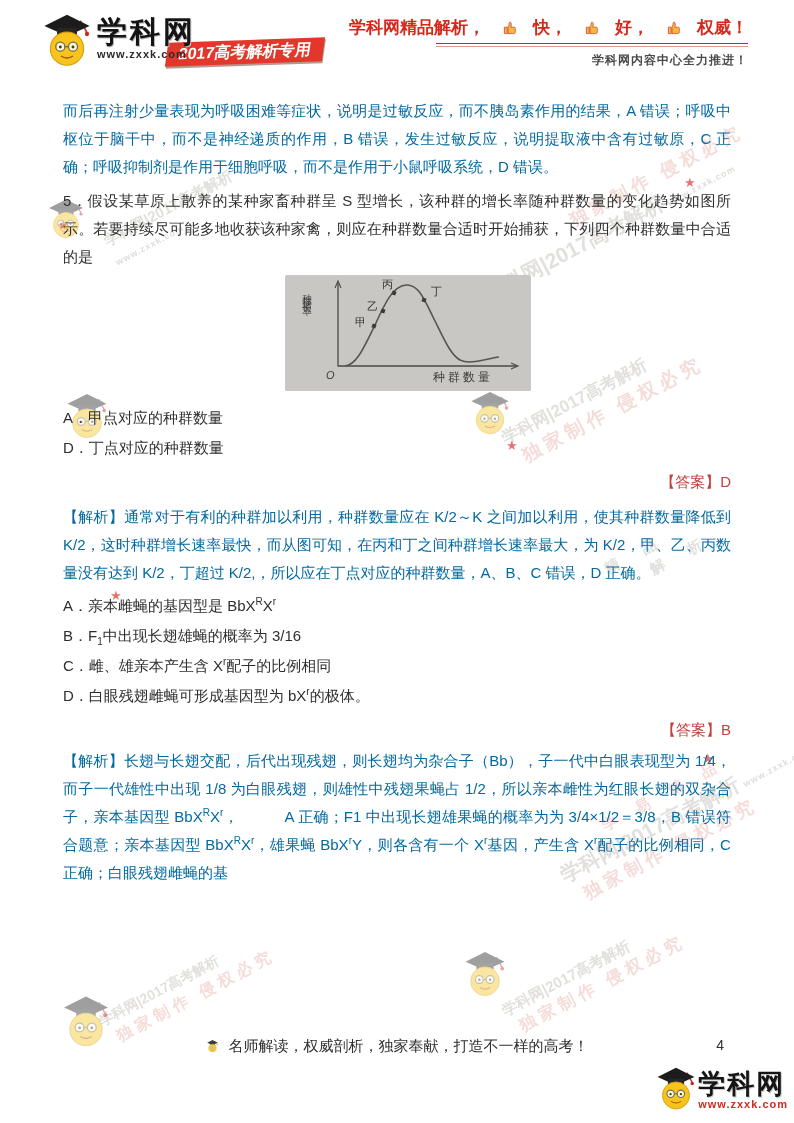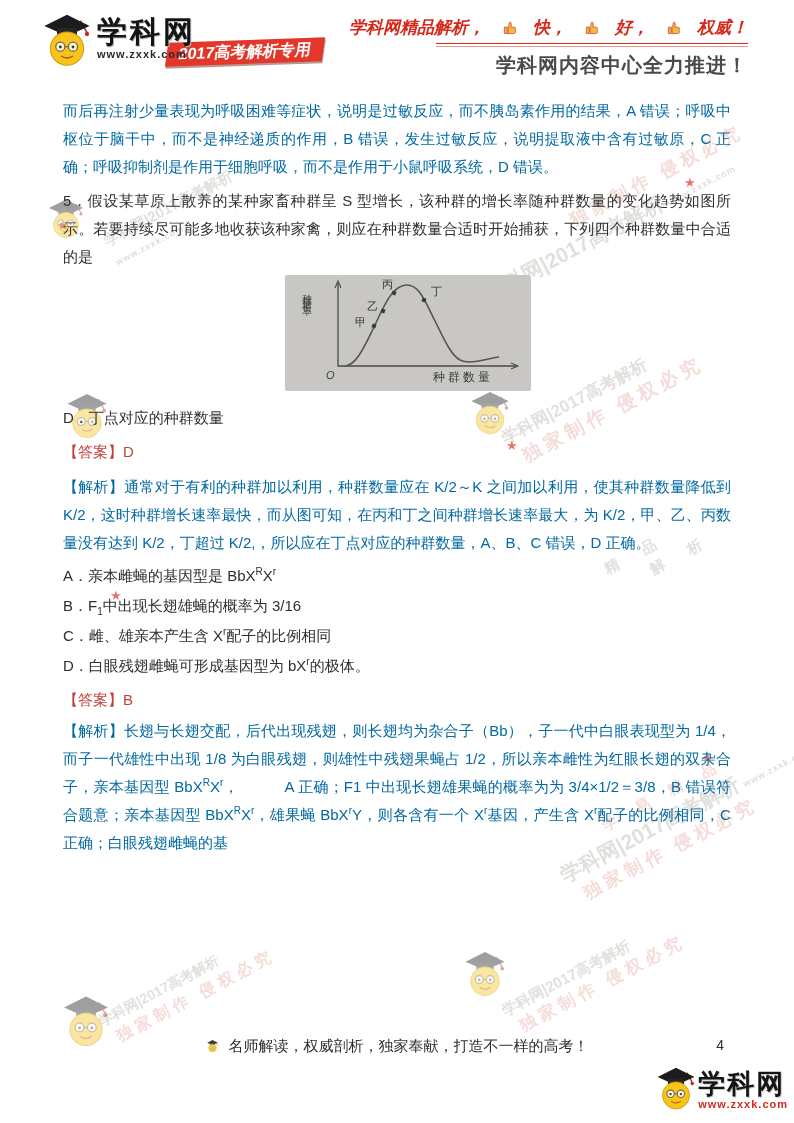--- a/index.html
+++ b/index.html
@@ -8,33 +8,33 @@
   
   .header-left{position:absolute;top:10px;left:40px;display:flex;align-items:flex-start;z-index:3;}
   .brand-block{margin-left:3px;margin-top:6px;}
   .brand-title{font-size:30px;font-weight:bold;color:#141414;letter-spacing:3px;line-height:32px;text-shadow:1px 1px 0 #bbb;}
   .brand-url{font-size:11px;font-weight:bold;color:#2b2b2b;letter-spacing:1px;}
   .ribbon{position:absolute;left:167px;top:40px;background:#e2372a;color:#fff;font-weight:bold;
           font-size:16px;line-height:16px;padding:4px 12px;transform:skewX(-10deg) rotate(-2deg);
           box-shadow:1px 2px 0 #b8988e;white-space:nowrap;z-index:2;}
   .header-right{position:absolute;top:16px;right:46px;width:312px;z-index:3;}
   .slogan-main{display:flex;align-items:center;justify-content:flex-end;gap:14px;
-               color:#d6281a;font-weight:bold;font-style:italic;font-size:17px;white-space:nowrap;}
+               color:#d6281a;font-weight:bold;font-size:17px;white-space:nowrap;}
   .thumb-ico{width:16px;height:16px;flex:0 0 auto;margin:0 1px 0 3px;}
   .dbl-line{height:2px;border-top:1px solid #d6281a;border-bottom:1px solid #e5968e;margin:4px 0 5px;}
-  .slogan-sub{color:#4a4a4a;font-weight:bold;font-size:20px;text-align:right;letter-spacing:1px;}
+  .slogan-sub{color:#4a4a4a;font-weight:bold;font-size:12px;text-align:right;letter-spacing:1px;}
   
   .content{position:absolute;left:63px;top:97px;width:668px;z-index:2;}
   .para{margin:0;font-size:15px;line-height:28px;text-align:justify;}
   .red{color:#0369a1;}
   .black{color:#2f2f2f;}
   .mt6{margin-top:6px;}
   .opts{margin-top:12px;}
   .opt{font-size:15px;line-height:30px;color:#2f2f2f;}
-  .ans{font-size:15px;line-height:30px;color:#c2413c;margin-top:4px;}
+  .ans{font-size:15px;line-height:30px;color:#c2413c;margin-top:4px;text-align:right;}
   sup,sub{font-size:10px;line-height:0;}
   
   .figure{position:relative;width:246px;height:116px;margin:4px 0 12px 222px;background:#c8c7c3;border-radius:2px;}
   .figure svg{position:absolute;left:0;top:0;}
   .fig-ylabel{position:absolute;left:15px;top:11px;writing-mode:vertical-rl;text-orientation:upright;
               font-size:9.5px;letter-spacing:3px;color:#3c3c3c;}
   .fig-xlabel{position:absolute;left:148px;top:94px;font-size:12px;letter-spacing:3px;color:#3c3c3c;}
   .fig-o{position:absolute;left:41px;top:94px;font-size:11px;font-style:italic;color:#3c3c3c;}
   .fig-pt{position:absolute;font-size:11px;color:#2f2f2f;}
   
@@ -190,20 +190,21 @@
       <div class="fig-ylabel">种群增长率</div>
       <div class="fig-xlabel">种群数量</div>
       <div class="fig-o">O</div>
       <span class="fig-pt" style="left:70px;top:40px">甲</span>
       <span class="fig-pt" style="left:82px;top:24px">乙</span>
       <span class="fig-pt" style="left:97px;top:2px">丙</span>
       <span class="fig-pt" style="left:146px;top:9px">丁</span>
     </div>
 
     <div class="opts">
+      <div class="opt">A．甲点对应的种群数量</div>
       <div class="opt">D．丁点对应的种群数量</div>
     </div>
 
     <div class="ans">
       <span>【答案】</span><span>D</span>
     </div>
 
     <p class="para red" style="margin-top:6px">【解析】通常对于有利的种群加以利用，种群数量应在 K/2～K 之间加以利用，使其种群数量降低到 K/2，这时种群增长速率最快，而从图可知，在丙和丁之间种群增长速率最大，为 K/2，甲、乙、丙数量没有达到 K/2，丁超过 K/2,，所以应在丁点对应的种群数量，A、B、C 错误，D 正确。</p>
 
 

